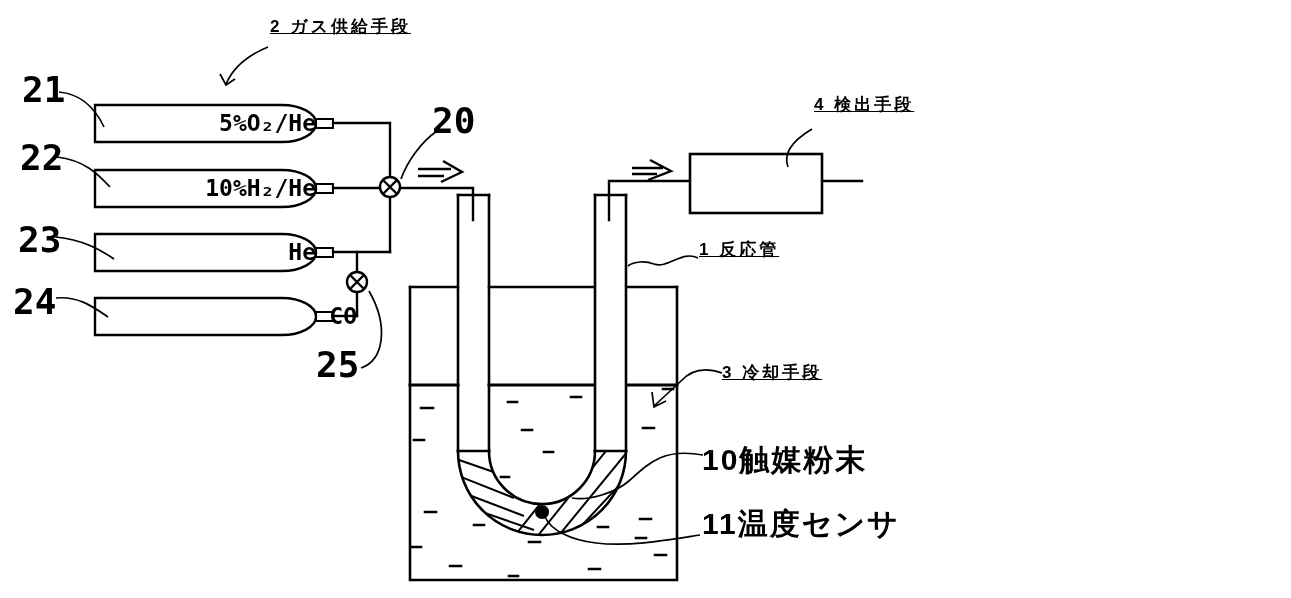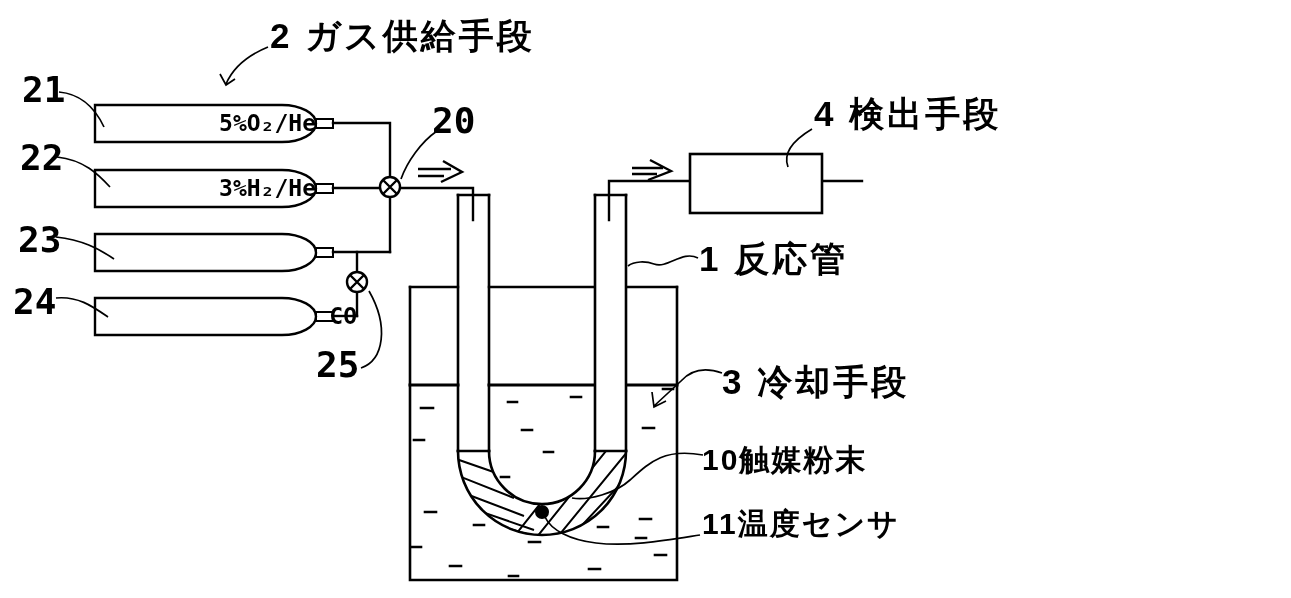--- a/index.html
+++ b/index.html
@@ -1,20 +1,20 @@
 <!DOCTYPE html>
 <html><head>
 <meta charset="utf-8">
 <style>
   html,body{margin:0;padding:0;background:#fff;}
   .stage{position:relative;width:1291px;height:598px;background:#ffffff;overflow:hidden;
          font-family:"Liberation Sans",sans-serif;color:#000;}
   .stage svg{position:absolute;left:0;top:0;}
   .lbl{position:absolute;white-space:nowrap;line-height:1;}
-  .jp{font-size:35px;font-weight:600;letter-spacing:3px;}
+  .jp{font-size:17px;font-weight:600;letter-spacing:3px;text-decoration:underline;}
   .jp2{font-size:30px;font-weight:600;letter-spacing:2px;}
   .num{font-family:"DejaVu Sans Mono","Liberation Mono",monospace;font-size:36px;font-weight:600;}
   .gas{position:absolute;left:95px;width:221px;text-align:right;height:37px;line-height:37px;
        font-family:"DejaVu Sans Mono","Liberation Mono",monospace;font-size:23px;font-weight:600;}
 </style>
 </head>
 <body>
 
 <div class="stage">
 
@@ -122,16 +122,17 @@
   <div class="lbl jp2" style="left:702px;top:509px;">11温度センサ</div>
 
   <div class="lbl num" style="left:432px;top:103px;">20</div>
   <div class="lbl num" style="left:316px;top:347px;">25</div>
   <div class="lbl num" style="left:22px;top:72px;">21</div>
   <div class="lbl num" style="left:20px;top:140px;">22</div>
   <div class="lbl num" style="left:18px;top:222px;">23</div>
   <div class="lbl num" style="left:13px;top:284px;">24</div>
 
   <div class="gas" style="top:105px;">5%O₂/He</div>
-  <div class="gas" style="top:170px;">3%H₂/He</div>
+  <div class="gas" style="top:170px;">10%H₂/He</div>
+  <div class="gas" style="top:234px;">He</div>
   <div class="gas" style="top:298px;margin-left:41px;">CO</div>
 
 </div>
 
 </body></html>

